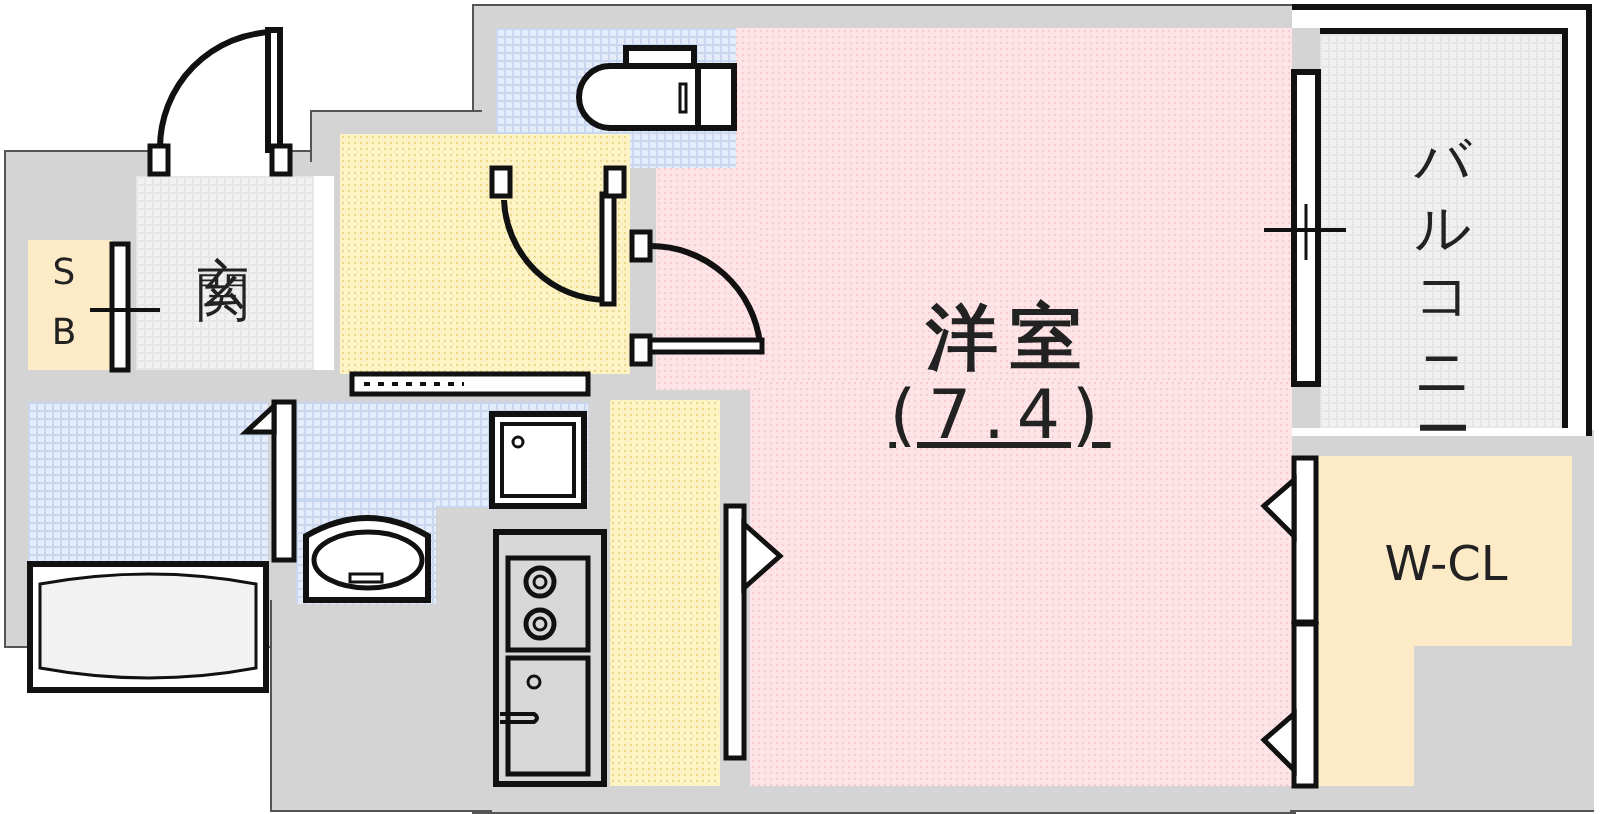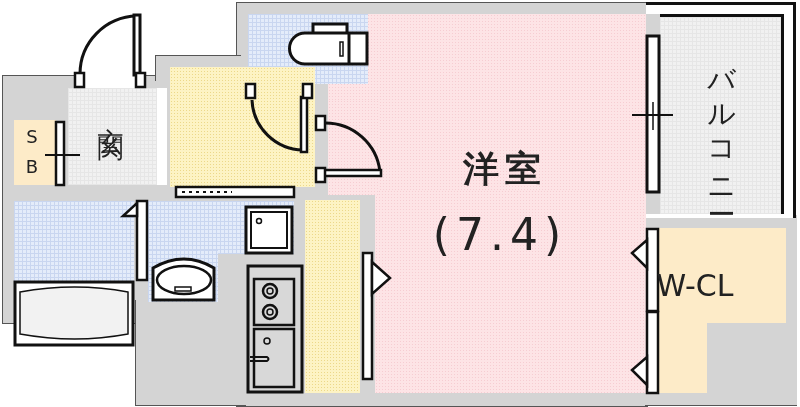--- a/index.html
+++ b/index.html
@@ -112,18 +112,18 @@
     <line x1="632" y1="115" x2="673" y2="115" stroke-width="2"></line>
 
     <rect x="647" y="229" width="11" height="82" fill="#fff" stroke-width="2.5"></rect>
     <rect x="647" y="312" width="11" height="81" fill="#fff" stroke-width="2.5"></rect>
     <polygon points="647,240 632,253 647,268" fill="#fff" stroke-width="2.5"></polygon>
     <polygon points="647,357 632,370 647,385" fill="#fff" stroke-width="2.5"></polygon>
   </g>
 </svg>
 
 <div class="label" style="left:435px;top:145px;width:140px;font-size:36px;letter-spacing:6px;font-weight:bold;">洋室</div>
-<div class="label" style="left:430px;top:209px;width:140px;font-size:44px;letter-spacing:6px;">(7.4)</div>
+<div class="label" style="left:430px;top:188px;width:140px;font-size:34px;letter-spacing:6px;text-decoration:underline;">(7.4)</div>
 <div class="label vtext" style="left:702px;top:48px;font-size:28px;">バルコニー</div>
-<div class="label" style="left:640px;top:268px;width:110px;font-size:30px;">W-CL</div>
+<div class="label" style="left:668px;top:268px;width:110px;font-size:24px;">W-CL</div>
 <div class="label vtext" style="left:94px;top:106px;font-size:26px;letter-spacing:10px;">玄関</div>
 <div class="label" style="left:22px;top:126px;width:20px;font-size:18px;">S</div>
 <div class="label" style="left:22px;top:156px;width:20px;font-size:18px;">B</div>
 
 </body></html>

